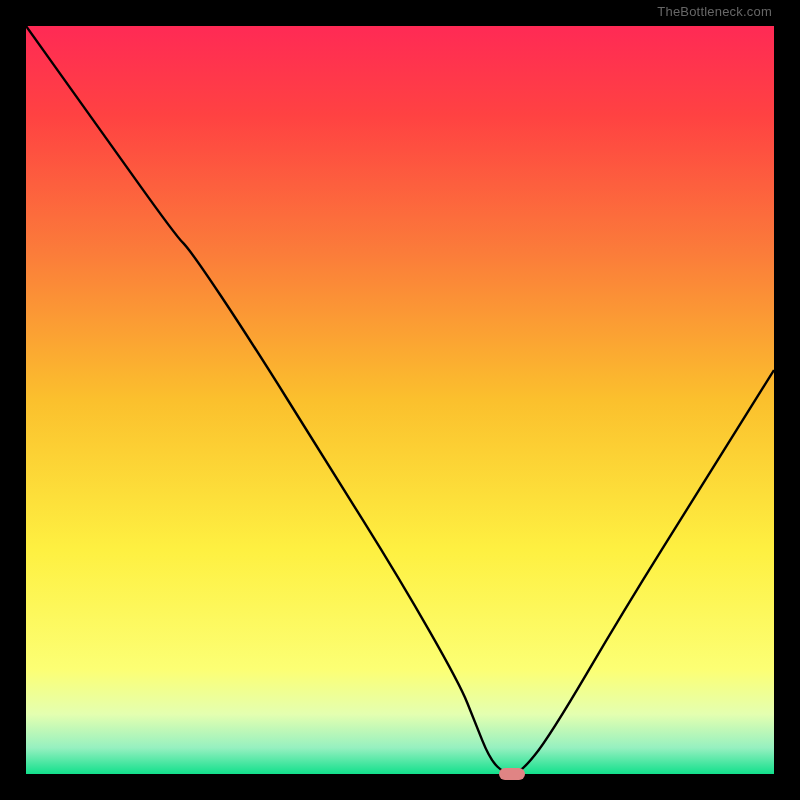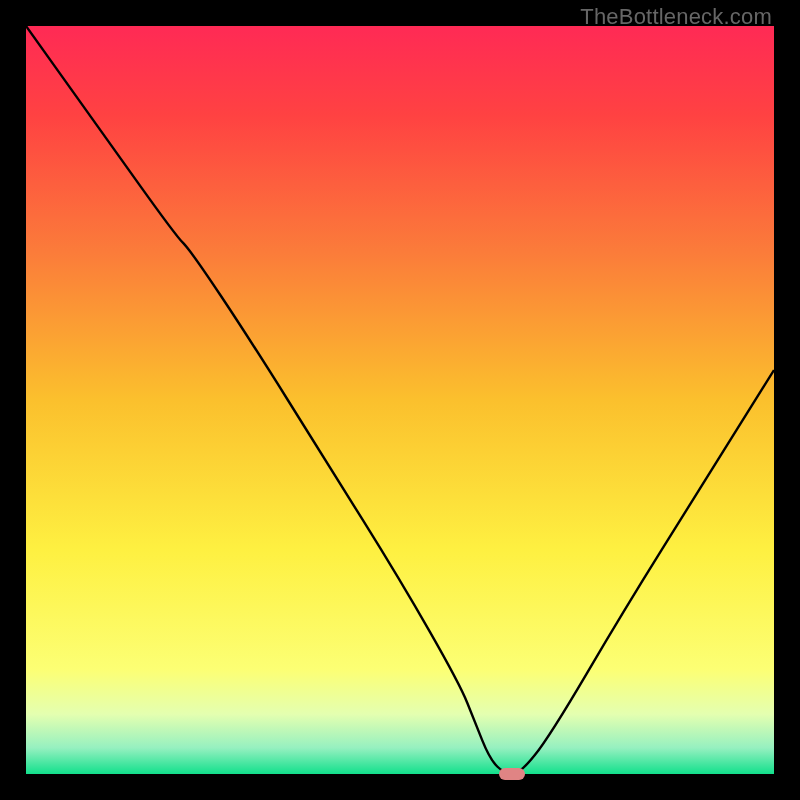--- a/index.html
+++ b/index.html
@@ -1,21 +1,21 @@
 <!DOCTYPE html>
 <html><head>
 <meta charset="utf-8">
 <style>
   * { margin: 0; padding: 0; box-sizing: border-box; }
   body { width: 800px; height: 800px; overflow: hidden; font-family: Arial, sans-serif; }
   .chart-container { position: relative; width: 800px; height: 800px; background: #000; }
   .plot-area { position: absolute; left: 26px; top: 26px; width: 748px; height: 748px; }
   .gradient-bg { width: 100%; height: 100%; }
   .curve-svg { position: absolute; left: 0; top: 0; width: 100%; height: 100%; pointer-events: none; }
-  .watermark { position: absolute; top: 4px; right: 28px; color: #666; font-size: 22px; font-weight: 500; letter-spacing: 0.2px; }
+  .watermark { position: absolute; top: 4px; right: 28px; color: #666; font-size: 13px; font-weight: 500; letter-spacing: 0.2px; }
   .marker { position: absolute; width: 26px; height: 12px; border-radius: 6px; transform: translate(-50%, -50%); }
 </style>
 </head>
 <body>
 
 <div class="chart-container">
   <div class="plot-area">
     <svg class="gradient-bg" viewBox="0 0 748 748" preserveAspectRatio="none">
       <defs>
         <linearGradient id="bg-grad" x1="0" y1="0" x2="0" y2="1">

